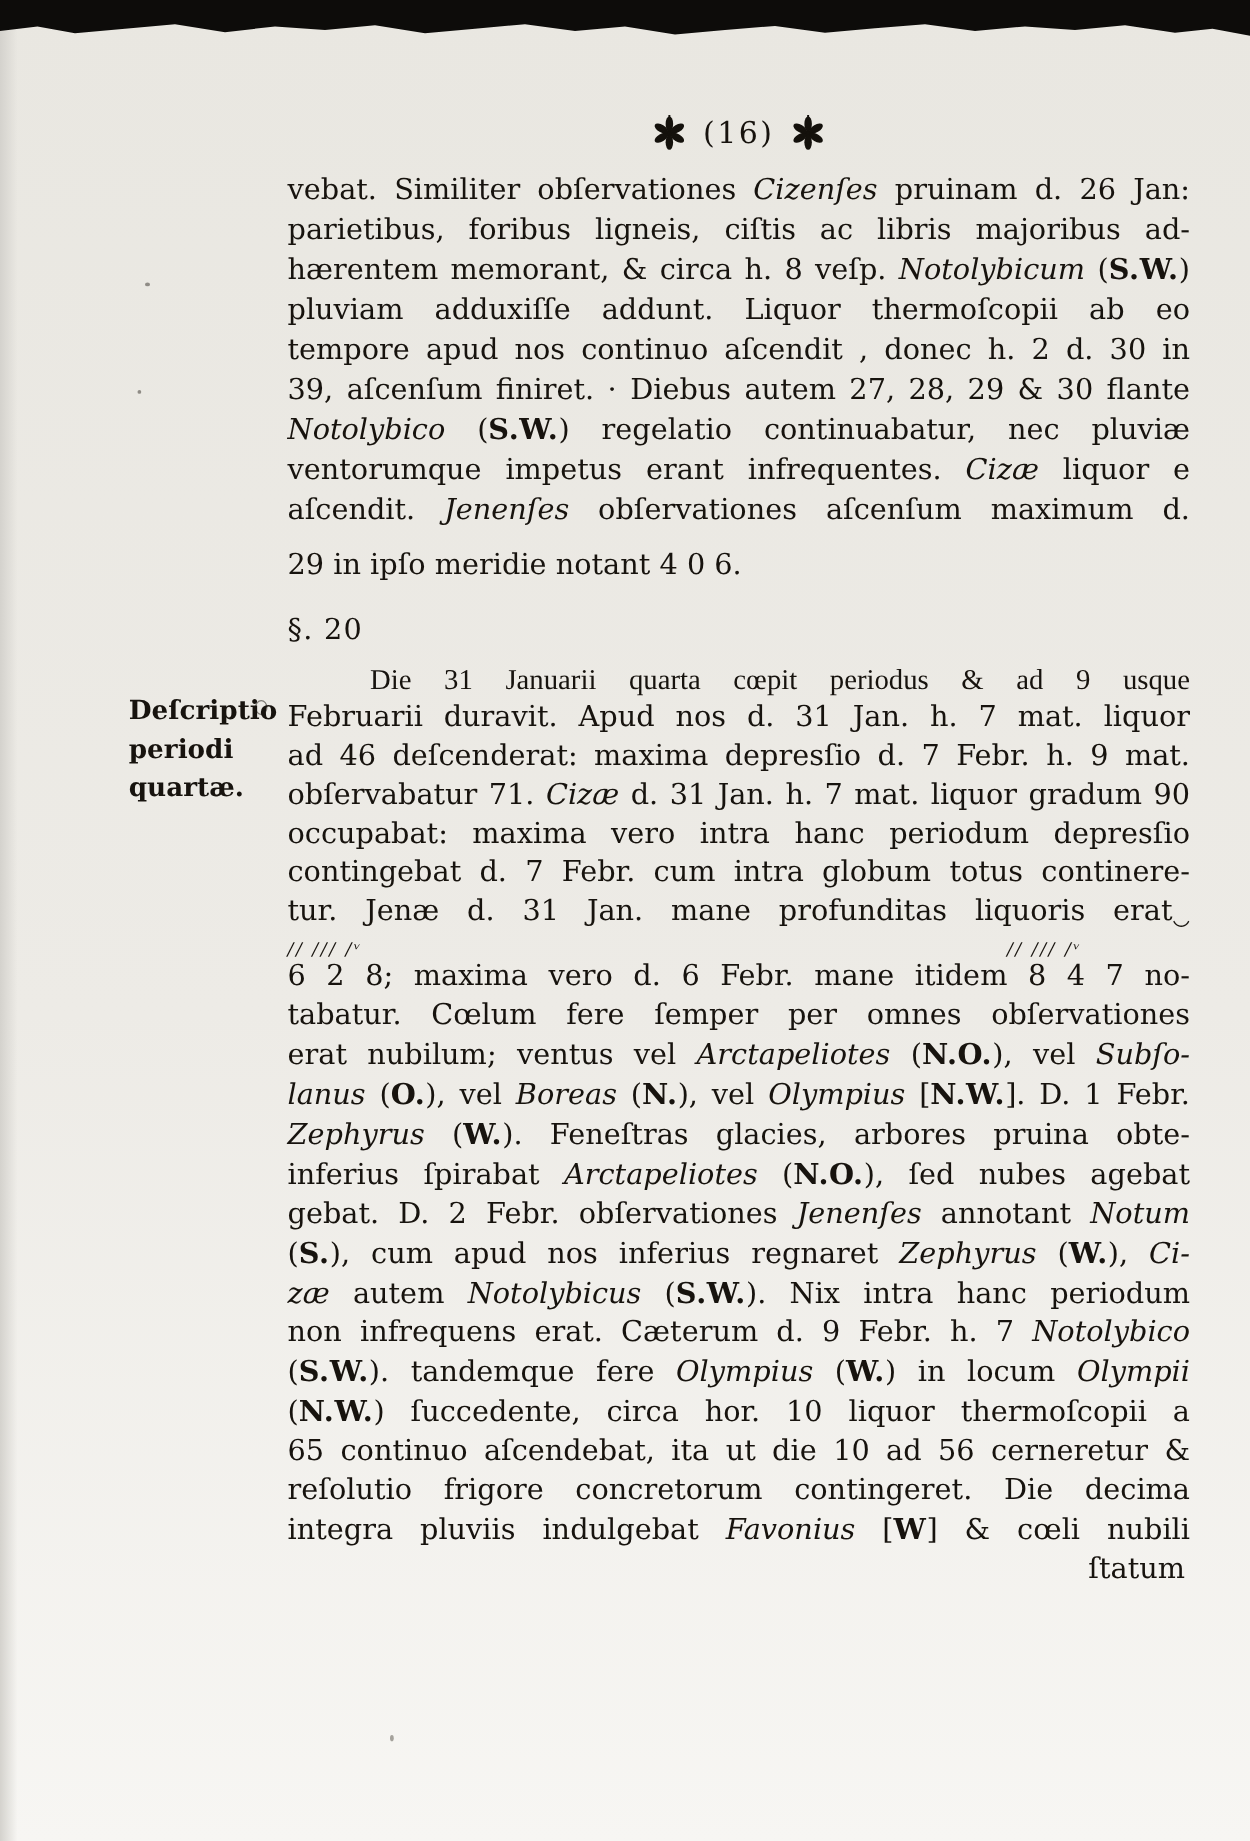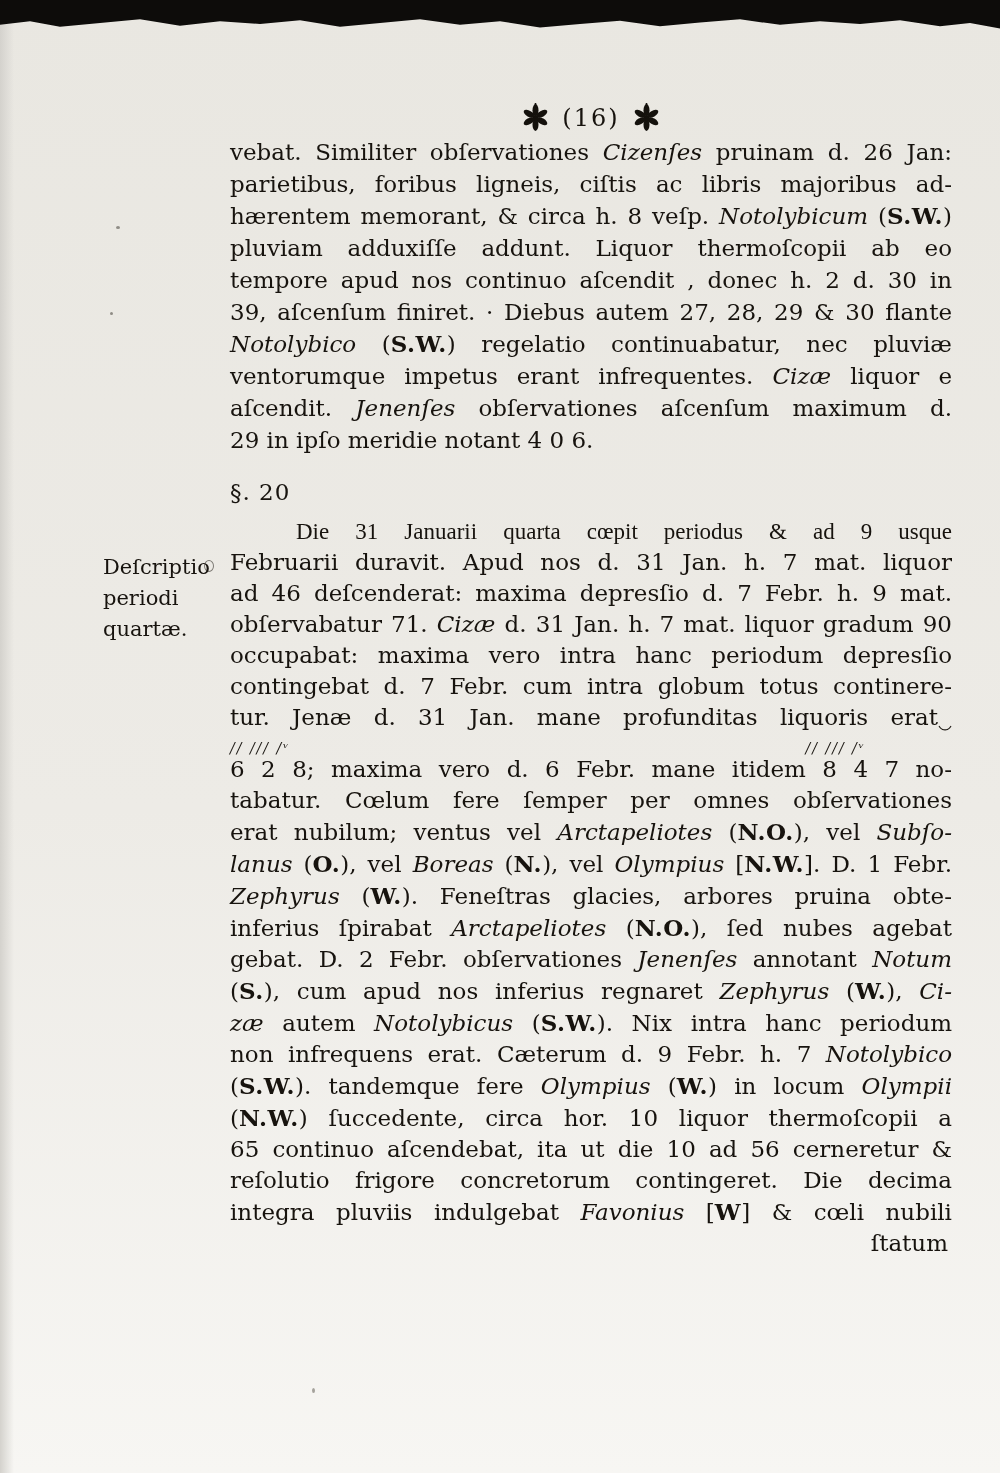--- a/index.html
+++ b/index.html
@@ -15,35 +15,35 @@
   .page::before{
     content:""; position:absolute; left:0; top:0; bottom:0; width:14px;
     background:linear-gradient(90deg,#d4d2cd 0%,rgba(212,210,205,0) 100%);
   }
   .top-edge{
     position:absolute; top:0; left:0; width:1000px; height:46px;
     background:#0d0c0a;
     clip-path:polygon(0 0,100% 0,100% 62%,97% 50%,94% 57%,90% 44%,86% 52%,82% 46%,78% 54%,74% 42%,70% 49%,66% 57%,62% 45%,58% 52%,54% 60%,50% 46%,46% 54%,42% 42%,38% 50%,34% 58%,30% 44%,26% 52%,22% 46%,18% 56%,14% 42%,10% 50%,6% 58%,3% 46%,0 54%);
   }
   .column{ position:absolute; left:230px; top:92px; width:722px; }
-  .header{ display:flex; justify-content:center; align-items:flex-end; gap:13px; height:40px; margin-bottom:4px; }
+  .header{ display:flex; justify-content:center; align-items:flex-start; gap:13px; height:40px; margin-bottom:4px; }
   .pagenum{ font-size:24px; letter-spacing:2px; }
   .fleuron{ display:block; }
   .para{ font-size:23px; }
   .para .line{ line-height:32px; text-align:justify; text-align-last:justify; }
   .para.p2 .line{ line-height:31px; }
-  .para .line.short{ text-align-last:left; }
+  .para .line.short{ text-align-last:left;margin-top:12px; }
   .para .line.indent{ text-indent:66px;font-family:Liberation Serif, serif; }
   .seg-i{ font-style:italic; }
   .seg-f{ font-weight:700; letter-spacing:0.5px; }
   .section-heading{ text-align:left; font-size:23px; line-height:30px; margin:21px 0 9px 0; letter-spacing:1px; }
   .marks-line{ display:flex; justify-content:space-between; height:21px; line-height:18px;
                font-size:14px; font-style:italic; letter-spacing:2px; text-align-last:auto; }
   .marks-line .right{ margin-right:86px; }
-  .margin-note{ position:absolute; left:103px; top:552px; width:130px; font-size:21px; line-height:31px; }
+  .margin-note{ position:absolute; left:103px; top:552px; width:130px; font-size:21px; line-height:31px;font-weight:bold; }
   .catchword-row{ text-align:right; font-size:23px; line-height:31px; padding-right:4px; }
   .speck{ position:absolute; background:#8f8c86; border-radius:50%; }
   .speck.s1{ left:116px; top:226px; width:4px; height:3px; }
   .speck.s2{ left:110px; top:312px; width:3px; height:3px; }
   .speck.s3{ left:204px; top:560px; width:8px; height:10px; background:none; border:1.5px solid #7d7a74; }
   .speck.s4{ left:312px; top:1388px; width:3px; height:5px; background:#a5a29c; }
 </style>
 </head>
 <body>
 

